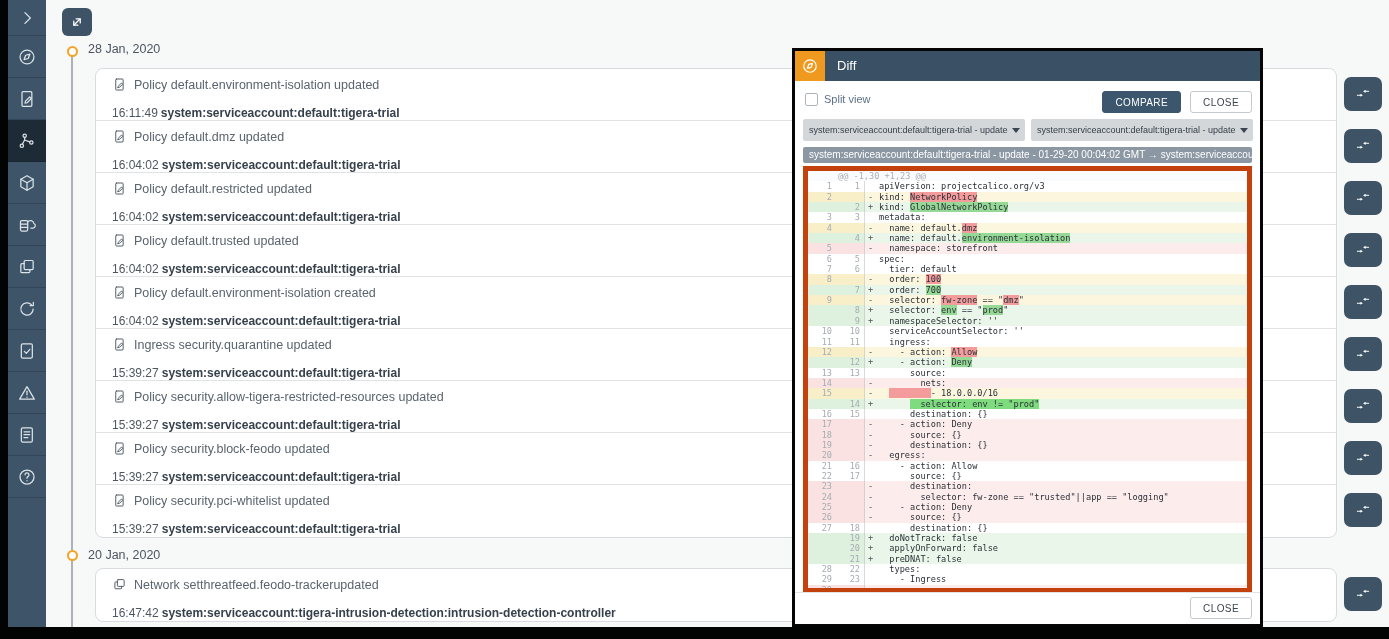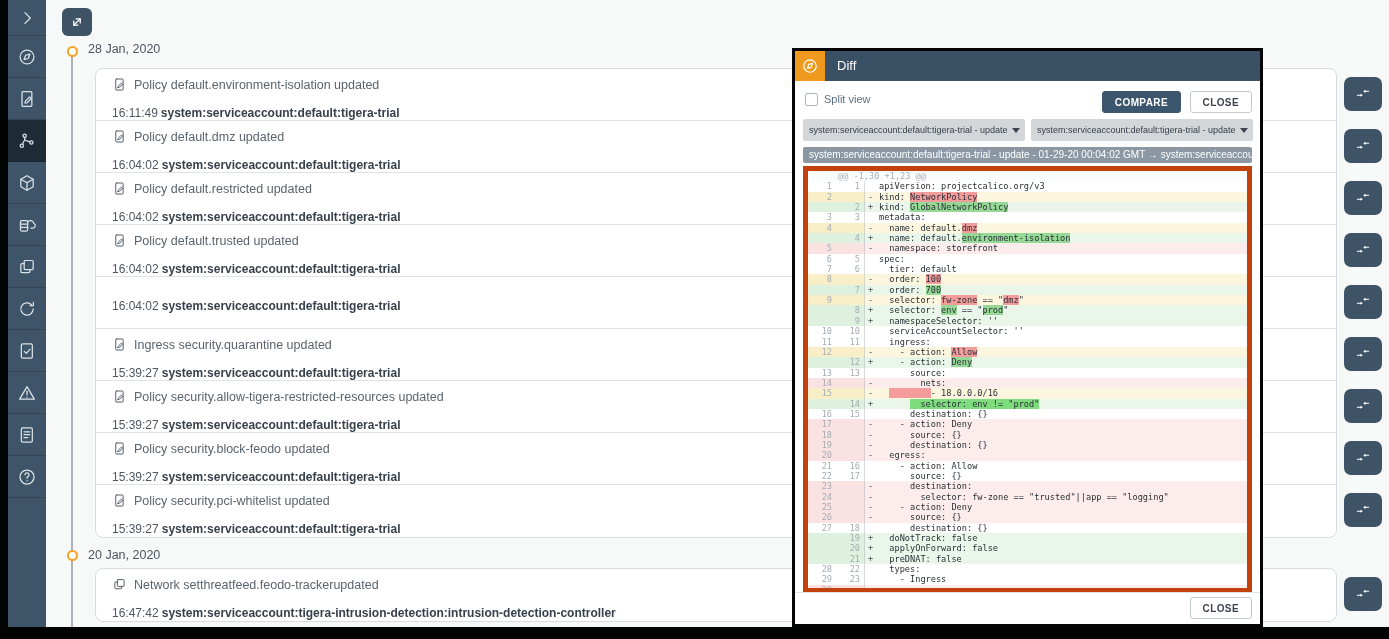--- a/index.html
+++ b/index.html
@@ -36,21 +36,21 @@
   
   .modal{position:absolute;left:760px;top:48px;width:465px;height:573px;background:#fff;
          border:3px solid #050505;z-index:10;margin-left:32px;}
   .m-header{position:absolute;left:0;top:0;right:0;height:30px;background:#3a5064;}
   .m-logo{position:absolute;left:0;top:0;width:30px;height:30px;background:#ef9a1e;
           display:flex;align-items:center;justify-content:center;}
   .m-title{position:absolute;left:42px;top:7px;color:#fff;font-size:13px;}
   .m-splitrow{position:absolute;left:10px;top:42px;display:flex;gap:6px;}
   .m-checkbox{width:11px;height:11px;border:1px solid #aeb5bc;background:#fff;border-radius:2px;cursor:pointer;}
   .m-splitlabel{font-size:11px;color:#5b7186;}
-  .btn{font-family:"Liberation Sans",sans-serif;font-size:10px;font-weight:bold;letter-spacing:.4px;
+  .btn{font-family:"Liberation Sans",sans-serif;font-size:10px;font-weight:normal;letter-spacing:.4px;
        height:22px;border-radius:3px;cursor:pointer;padding:0 12px;}
   .btn-compare{position:absolute;right:79px;top:40px;background:#3c566e;color:#fff;border:1px solid #3c566e;}
   .btn-close{position:absolute;right:8px;top:40px;background:#fff;color:#3c4450;border:1px solid #c5cad0;}
   .m-select{position:absolute;top:68px;height:22px;width:222px;background:#d4d7da;border-radius:2px;
             display:flex;align-items:center;cursor:pointer;box-sizing:border-box;padding:0 16px 0 6px;}
   .m-select .sel-text{font-size:9px;color:#343e49;white-space:nowrap;overflow:hidden;}
   .m-select .caret{position:absolute;right:5px;top:9px;width:0;height:0;border-left:4px solid transparent;
             border-right:4px solid transparent;border-top:5px solid #3c4450;}
   .m-titlebar{position:absolute;left:8px;right:8px;top:96px;height:16px;background:#8b97a3;
               color:#fff;font-size:10px;line-height:16px;padding:0 6px;white-space:nowrap;
@@ -274,20 +274,27 @@
           <div class="trow-title">
             <svg viewBox="0 0 24 24" width="15" height="15" fill="none" stroke="#565f69" stroke-width="1.6" stroke-linecap="round" stroke-linejoin="round">
               <rect x="6" y="3.2" width="11.8" height="17.6" rx="1.2"></rect>
               <path d="M10.2 14.6l5-5 1.9 1.9-5 5-2.4.5z"></path>
             </svg>
             <span>Policy default.trusted updated</span>
           </div>
           <div class="trow-sub"><span>16:04:02</span><b>system:serviceaccount:default:tigera-trial</b></div>
         </div>
         <div class="trow">
+          <div class="trow-title">
+            <svg viewBox="0 0 24 24" width="15" height="15" fill="none" stroke="#565f69" stroke-width="1.6" stroke-linecap="round" stroke-linejoin="round">
+              <rect x="6" y="3.2" width="11.8" height="17.6" rx="1.2"></rect>
+              <path d="M10.2 14.6l5-5 1.9 1.9-5 5-2.4.5z"></path>
+            </svg>
+            <span>Policy default.environment-isolation created</span>
+          </div>
           <div class="trow-sub"><span>16:04:02</span><b>system:serviceaccount:default:tigera-trial</b></div>
         </div>
         <div class="trow">
           <div class="trow-title">
             <svg viewBox="0 0 24 24" width="15" height="15" fill="none" stroke="#565f69" stroke-width="1.6" stroke-linecap="round" stroke-linejoin="round">
               <rect x="6" y="3.2" width="11.8" height="17.6" rx="1.2"></rect>
               <path d="M10.2 14.6l5-5 1.9 1.9-5 5-2.4.5z"></path>
             </svg>
             <span>Ingress security.quarantine updated</span>
           </div>

